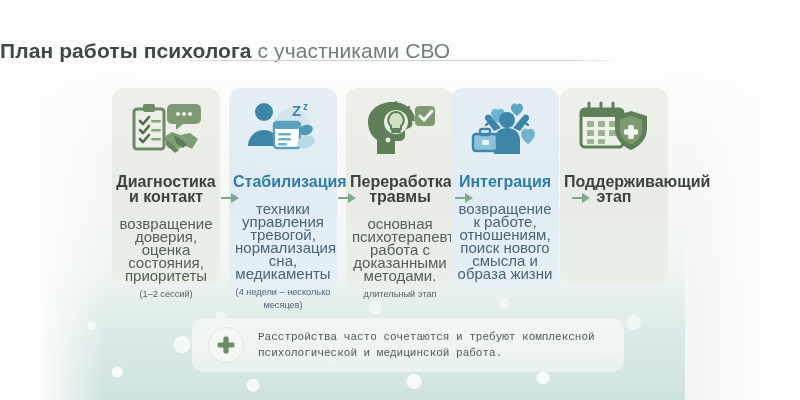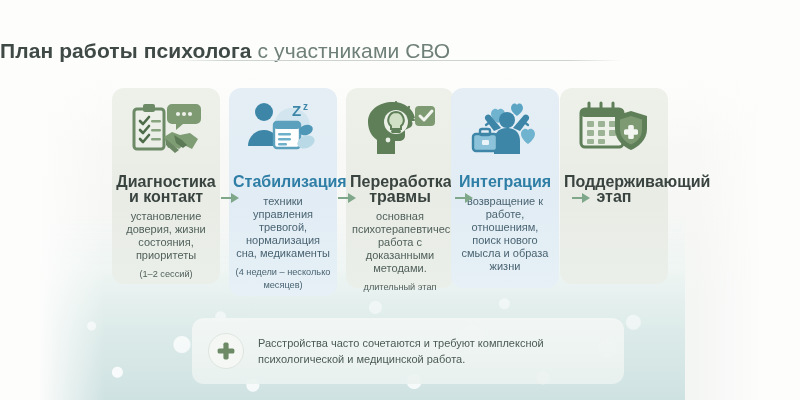--- a/index.html
+++ b/index.html
@@ -121,22 +121,22 @@
   }
   .card-title {
     margin-top: 16px;
     font-size: 16px;
     font-weight: bold;
     line-height: 15px;
   }
   .card.green .card-title { color: #39433f; }
   .card.blue  .card-title { color: #2f7ea6; text-align: center; }
   .card-body {
-    margin-top: 6px;
-    font-size: 11px;
+    margin-top: 13px;
+    font-size: 15px;
     line-height: 13px;
     color: #51605b;
     padding: 0 2px;
   }
   .card.blue .card-body { color: #4a6472; }
   .card-extra {
     margin-top: 6px;
     font-size: 9.2px;
     line-height: 13px;
     color: #51605b;
@@ -161,27 +161,28 @@
   .arrow.a2 { left: 226px; }
   .arrow.a3 { left: 343px; }
   .arrow.a4 { left: 460px; }
 
   
   .banner {
     position: absolute;
     left: 192px;
     top: 318px;
     width: 432px;
-    height: 66px;
+    height: 54px;
     border-radius: 12px;
     background: linear-gradient(to bottom, rgba(243,247,245,.95), rgba(234,242,240,.92));
     display: flex;
     align-items: center;
     box-sizing: border-box;
     padding: 0 16px;
+    font-family: Liberation Mono, monospace;
   }
   .banner-badge {
     flex: 0 0 auto;
     width: 34px;
     height: 34px;
     border-radius: 50%;
     background: #f4f7f4;
     border: 1px solid #dfe6e0;
     display: flex;
     align-items: center;
@@ -233,21 +234,21 @@
             <circle cx="60" cy="13" r="2.1" fill="#edf0e9"></circle>
             <path d="M34 36 l8 -5 l8 3 l10 -2 l8 6 l-6 10 l-8 -4 l-5 4 l-6 -3 l-5 2 z" fill="#7f9d74"></path>
             <path d="M44 34 l8 5 l5 5 l-4 3 l-7 -5 z" fill="#5d7a56"></path>
             <path d="M36 38 l7 6 l6 5 l-4 3 l-9 -8 z" fill="#6b8763"></path>
           </g>
         </svg>
       </div>
       <div class="card-title">
         <span>Диагностика<br>и контакт</span>
       </div>
-      <div class="card-body">установление доверия, жизни состояния, приоритеты</div>
+      <div class="card-body">возвращение доверия, оценка состояния, приоритеты</div>
       <div class="card-extra">(1–2 сессий)</div>
     </div>
 
     <div class="card blue c2">
       <div class="card-icon">
         <svg width="78" height="56" viewBox="0 0 78 56">
           <g>
             <circle cx="48" cy="26" r="18" fill="#d3e6ef"></circle>
             <circle cx="20" cy="12" r="9" fill="#3d86a8"></circle>
             <path d="M4 46 a16 16 0 0 1 32 0 z" fill="#3d86a8"></path>

